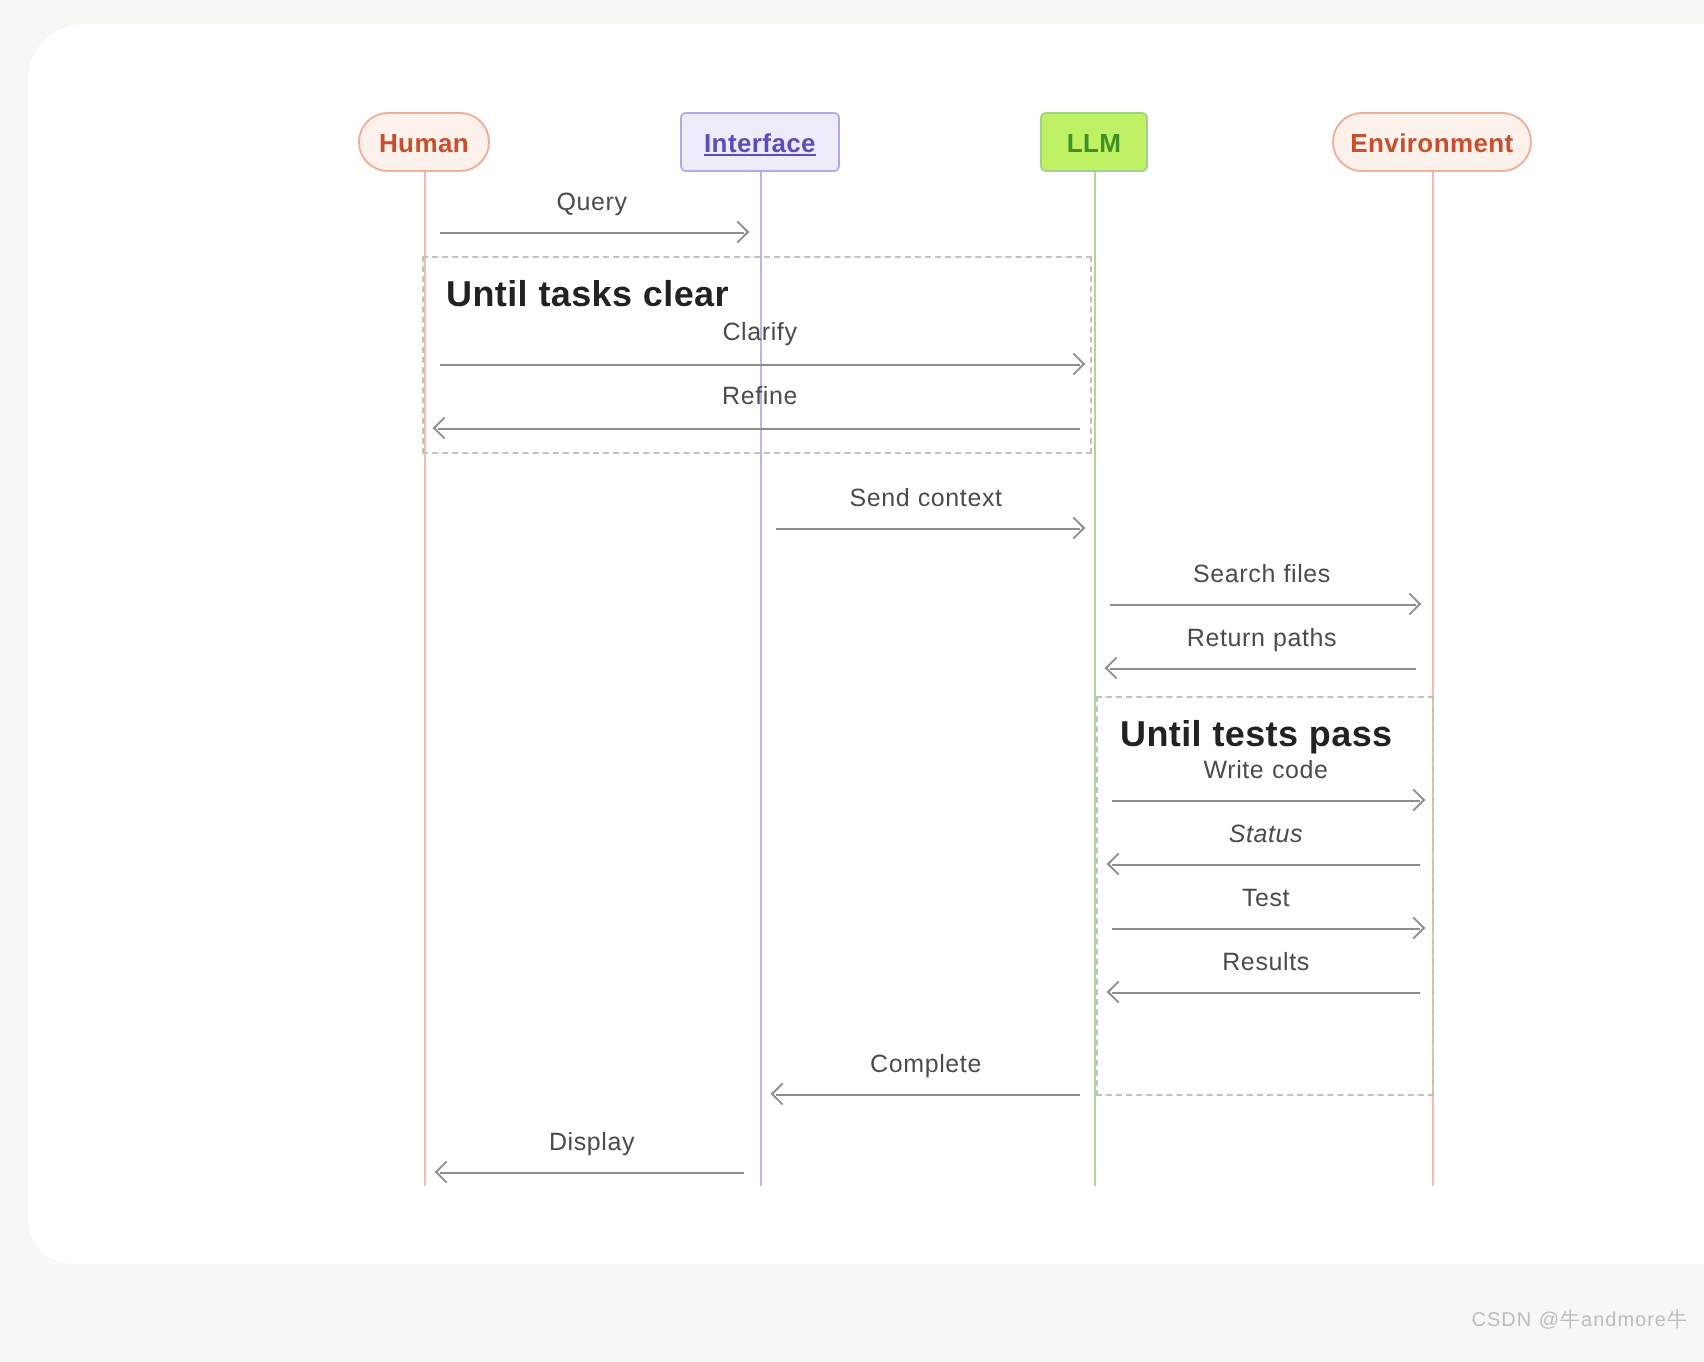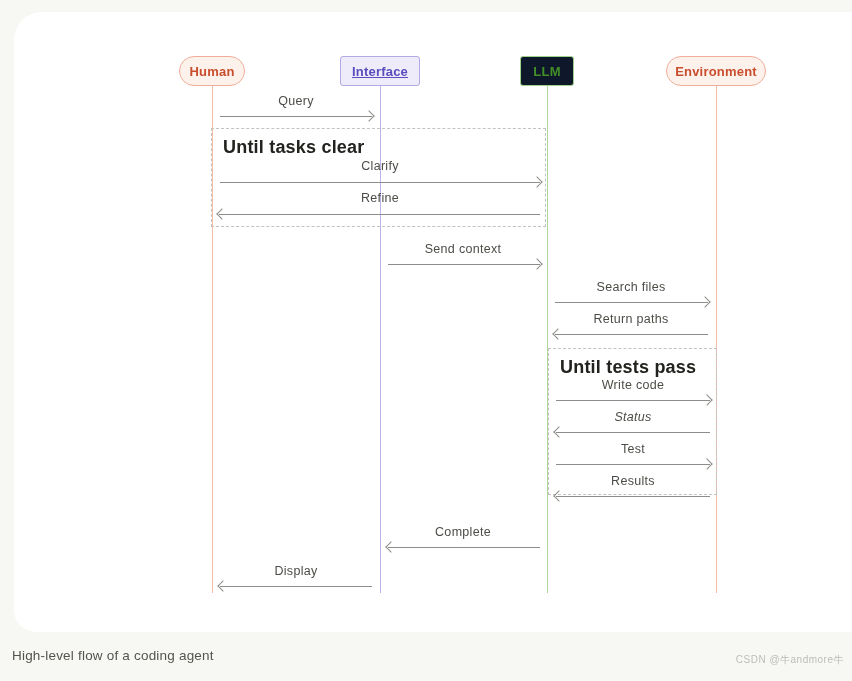--- a/index.html
+++ b/index.html
@@ -22,21 +22,21 @@
   .actor {
     position: absolute; top: 56px; height: 30px;
     box-sizing: border-box;
     display: flex; align-items: center; justify-content: center;
     font-size: 13px; font-weight: 700; letter-spacing: 0.2px;
     background: #fdf1ec; border: 1px solid #f0ae99; color: #c94e2d;
   }
   .actor.pill { border-radius: 15px; }
   .actor.rect { border-radius: 3px; }
   .actor.purple { background: #eeecfa; border-color: #b2a9e6; color: #5a4dbd; }
-  .actor.green  { background: #0f172a; border-color: #a0d289; color: #418f27; }
+  .actor.green  { background: #bef264; border-color: #a0d289; color: #418f27; }
 
   
   .lifeline { position: absolute; top: 86px; height: 507px; width: 1px; }
   .ll-salmon { background: #f4bca9; }
   .ll-purple { background: #bcb4e8; }
   .ll-green  { background: #abd798; }
 
   
   .loop {
     position: absolute; box-sizing: border-box;
@@ -85,21 +85,21 @@
   <div class="actor pill" style="left:666px; width:100px;">Environment</div>
 
   <div class="lifeline ll-salmon" style="left:212px;"></div>
   <div class="lifeline ll-purple" style="left:380px;"></div>
   <div class="lifeline ll-green" style="left:547px;"></div>
   <div class="lifeline ll-salmon" style="left:716px;"></div>
 
   <div class="loop" style="left:211px; top:128px; width:335px; height:99px;">
     <div class="loop-label">Until tasks clear</div>
   </div>
-  <div class="loop" style="left:548px; top:348px; width:169px; height:147px;">
+  <div class="loop" style="left:548px; top:348px; width:169px; height:200px;">
     <div class="loop-label">Until tests pass</div>
   </div>
 
   <div class="msg-label" style="left:296px; top:94px;">Query</div>
   <div class="arrow right" style="left:220px; top:116px; width:152px;">
     <span class="head"></span>
   </div>
 
   <div class="msg-label" style="left:380px; top:159px;">Clarify</div>
   <div class="arrow right" style="left:220px; top:182px; width:320px;">
@@ -149,16 +149,15 @@
   <div class="msg-label" style="left:463px; top:525px;text-align:right;">Complete</div>
   <div class="arrow left" style="left:388px; top:547px; width:152px;">
     <span class="head"></span>
   </div>
 
   <div class="msg-label" style="left:296px; top:564px;">Display</div>
   <div class="arrow left" style="left:220px; top:586px; width:152px;">
     <span class="head"></span>
   </div>
 
-  <div class="caption">High-level flow of a coding agent</div>
   <div class="watermark">CSDN @牛andmore牛</div>
 
 </div>
 
 </body></html>

